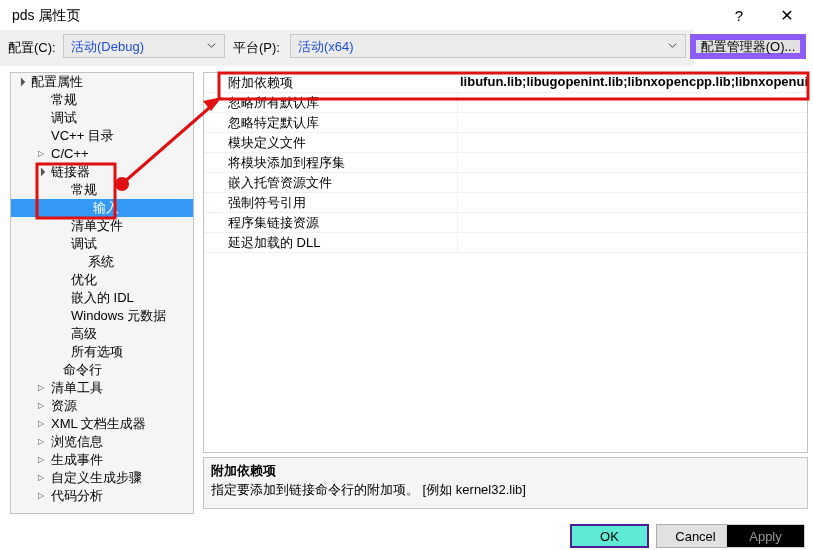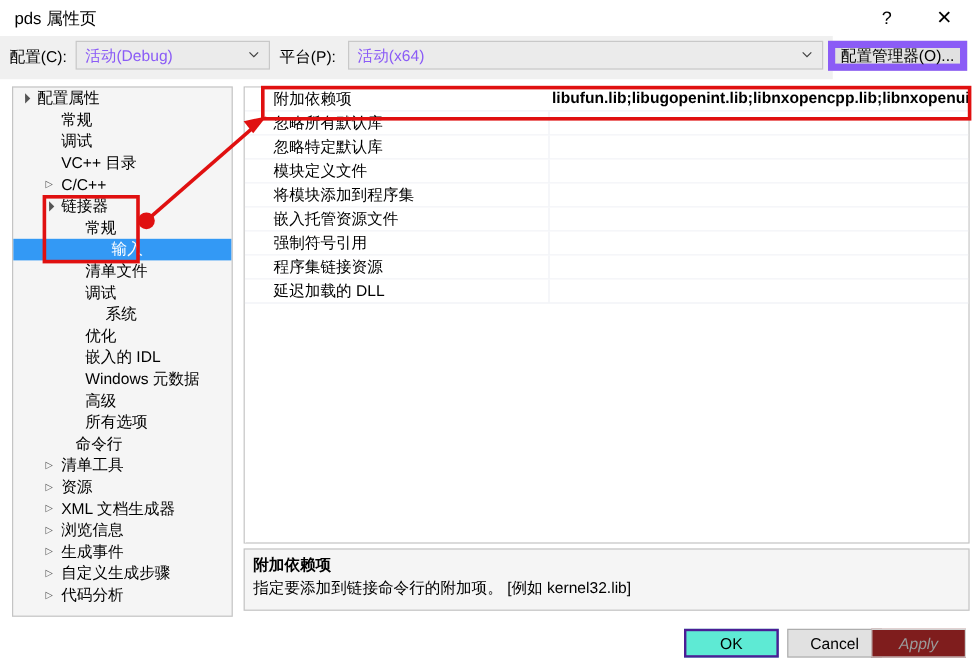--- a/index.html
+++ b/index.html
@@ -15,21 +15,21 @@
   #title-text{position:absolute;left:12px;top:7px;font-size:14px;color:#000;white-space:nowrap;}
   .titlebtn{position:absolute;top:0;width:44px;height:30px;display:flex;align-items:center;justify-content:center;font-size:15px;color:#000;cursor:default;}
   #help-btn{right:52px;}
   #close-btn{right:4px;font-size:16px;}
   
   #configbar{position:absolute;left:0;top:30px;width:694px;height:36px;background:#f0f0f0;}
   .cfg-label{position:absolute;top:9px;font-size:13px;color:#000;white-space:nowrap;}
   #cfg-label-config{left:8px;}
   #cfg-label-platform{left:233px;}
   .combo{position:absolute;top:4px;height:24px;background:#ebebeb;border:1px solid #c8c8c8;box-sizing:border-box;}
-  .combo .val{position:absolute;left:7px;top:3px;font-size:13px;color:#8b5cf6;white-space:nowrap;}
+  .combo .val{position:absolute;left:7px;top:3px;font-size:13px;color:#1d4ed8;white-space:nowrap;}
   .combo .arw{position:absolute;right:8px;top:6px;width:9px;height:9px;}
   #combo-config{left:63px;width:162px;}
   #combo-platform{left:290px;width:396px;}
   #cfgmgr-btn{position:absolute;left:690px;top:4px;width:116px;height:25px;background:#e1e1e1;border:6px solid #8b5cf6;box-sizing:border-box;
     display:flex;align-items:center;justify-content:center;font-size:13px;color:#000;white-space:nowrap;}
   
   #tree-panel{position:absolute;left:10px;top:72px;width:184px;height:442px;background:#f5f5f5;border:1px solid #c4c4c4;box-sizing:border-box;overflow:hidden;}
   .tnode{position:relative;height:18px;line-height:18px;white-space:nowrap;font-size:13px;color:#000;}
   .tnode .tri{position:absolute;width:12px;text-align:center;font-size:8px;color:#555;line-height:18px;}
   .tnode .lbl{position:absolute;white-space:nowrap;}
@@ -46,21 +46,21 @@
   #grid-leftstrip{position:absolute;left:0;top:0;width:1px;height:381px;background:#ffffff;}
   
   #desc-panel{position:absolute;left:203px;top:457px;width:605px;height:52px;background:#f5f5f5;border:1px solid #c4c4c4;box-sizing:border-box;}
   #desc-title{position:absolute;left:7px;top:4px;font-size:13px;font-weight:bold;color:#000;white-space:nowrap;}
   #desc-body{position:absolute;left:7px;top:23px;font-size:13px;color:#000;white-space:nowrap;}
   
   .dlgbtn{position:absolute;top:524px;width:79px;height:24px;box-sizing:border-box;
     display:flex;align-items:center;justify-content:center;font-size:13px;}
   #ok-btn{left:570px;background:#5eead4;border:2px solid #4c1d95;color:#000;}
   #cancel-btn{left:656px;background:#e1e1e1;border:1px solid #adadad;color:#000;}
-  #apply-btn{left:726px;background:#7f1d1d;border:1px solid #d0d0d0;color:#9a9a9a;font-style:italic;}
+  #apply-btn{left:726px;background:#000000;border:1px solid #d0d0d0;color:#9a9a9a;}
   
   #annot{position:absolute;left:0;top:0;width:813px;height:550px;pointer-events:none;}
 </style>
 </head>
 <body>
 
 <div id="titlebar">
   <div id="title-text">pds 属性页</div>
   <div class="titlebtn" id="help-btn">?</div>
   <div class="titlebtn" id="close-btn">✕</div>

